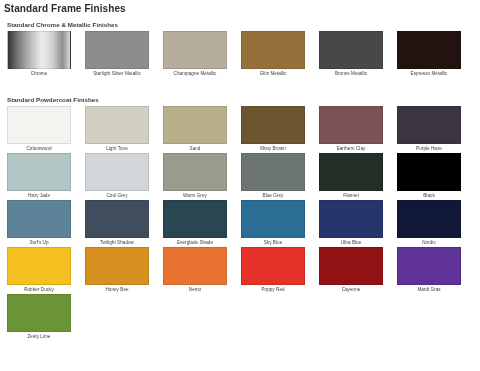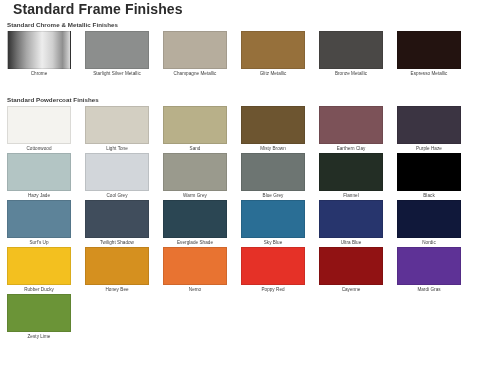--- a/index.html
+++ b/index.html
@@ -14,23 +14,23 @@
   }
   #page {
     position: relative;
     width: 480px;
     height: 371px;
     background: #ffffff;
     overflow: hidden;
   }
   .page-title {
     position: absolute;
-    left: 13px;
+    left: 4px;
     top: 3px;
-    font-size: 14px;
+    font-size: 10px;
     font-weight: bold;
     color: #2b2b2b;
     letter-spacing: 0.1px;
     line-height: 12px;
   }
   .section-head {
     position: absolute;
     left: 7px;
     font-size: 6.2px;
     font-weight: bold;

